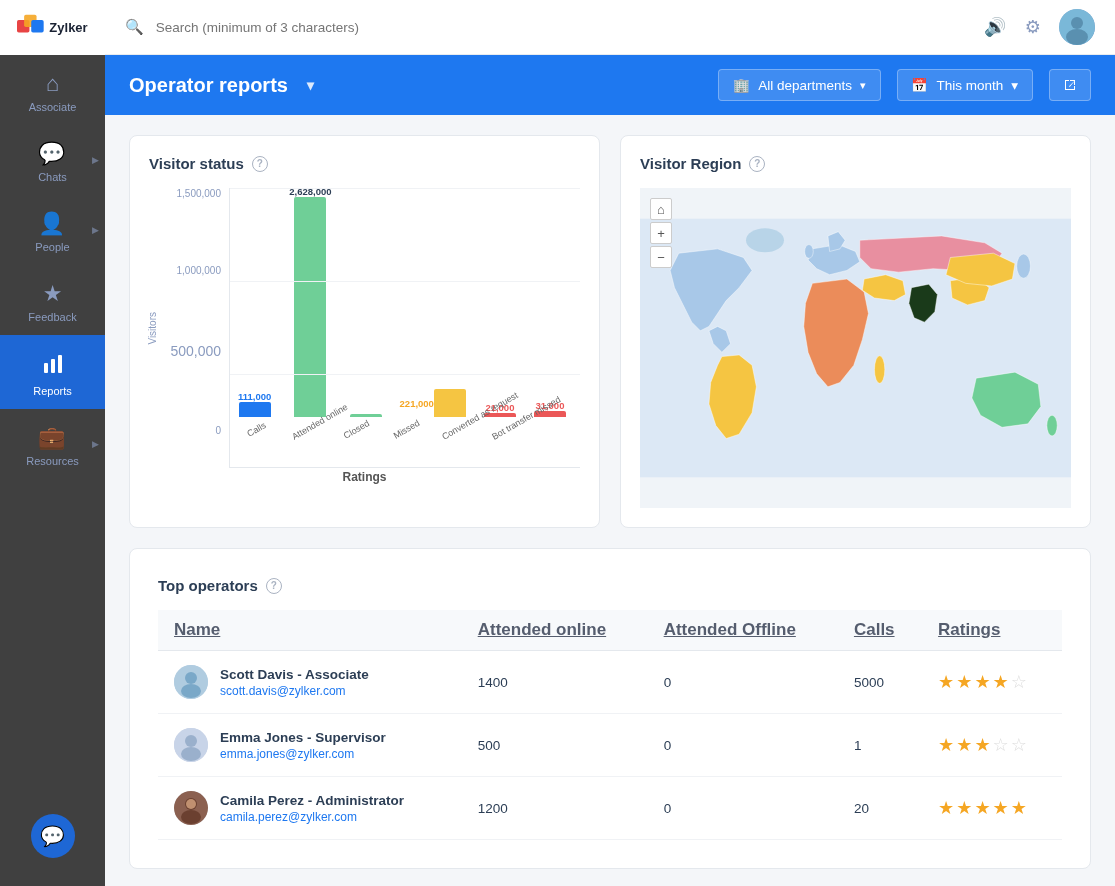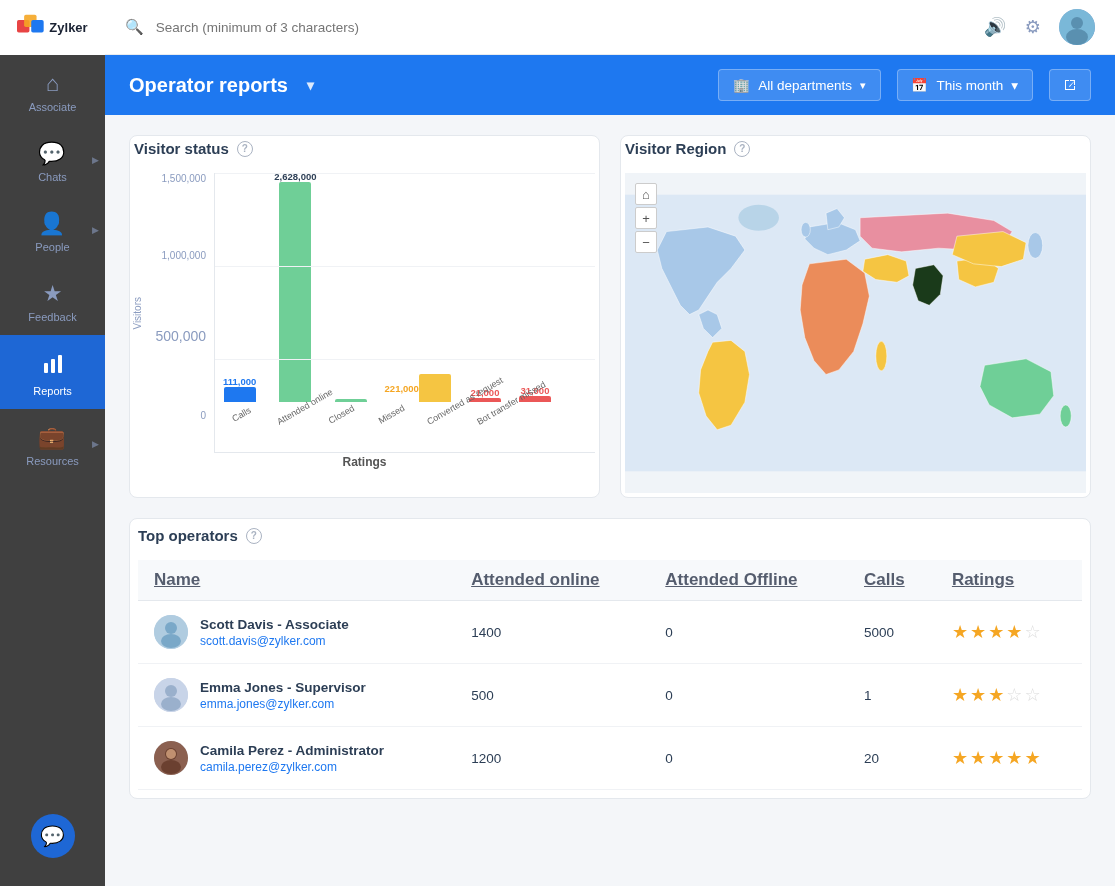--- a/index.html
+++ b/index.html
@@ -204,21 +204,21 @@
     .top-panels {
       display: grid;
       grid-template-columns: 1fr 1fr;
       gap: 20px;
       margin-bottom: 20px;
     }
     .panel {
       background: #fff;
       border-radius: 8px;
       border: 1px solid #e4e8ed;
-      padding: 4px;
+      padding: 19px;
     }
     .panel-title {
       font-size: 15px;
       font-weight: 600;
       color: #2c3e55;
       display: flex;
       align-items: center;
       gap: 8px;
       margin-bottom: 16px;
     }
@@ -263,21 +263,21 @@
       font-size: 13px;
       color: #555;
       cursor: pointer;
     }
 
     
     .table-panel {
       background: #fff;
       border-radius: 8px;
       border: 1px solid #e4e8ed;
-      padding: 8px;
+      padding: 28px;
       margin-bottom: 20px;
     }
     .table-panel-title {
       font-size: 15px;
       font-weight: 600;
       color: #2c3e55;
       display: flex;
       align-items: center;
       gap: 8px;
       margin-bottom: 16px;

